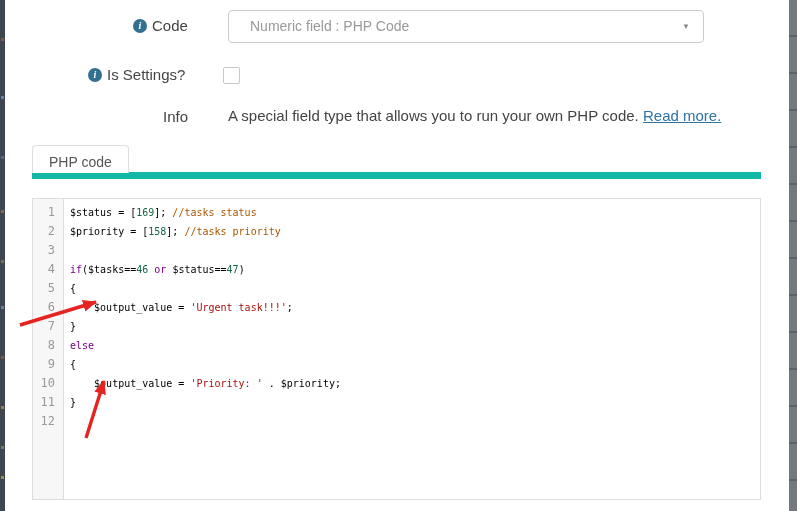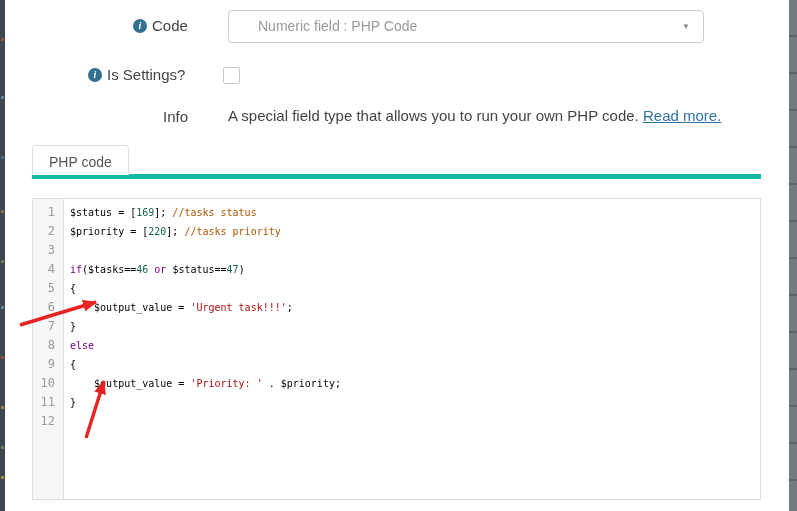--- a/index.html
+++ b/index.html
@@ -17,33 +17,33 @@
   
   .lblwrap{position:absolute;display:flex;align-items:center;gap:5px;}
   .lbl{font-size:15px;color:#444;}
   .info-icon{display:inline-block;width:14px;height:14px;border-radius:50%;background:var(--info-icon,#31708f);
     color:#fff;font:bold italic 10px/14px "Liberation Serif",serif;text-align:center;cursor:pointer;}
   .type-row{left:133px;top:17px;}
   .heading-row{left:88px;top:66px;}
   .select{
     position:absolute;left:228px;top:10px;width:476px;height:33px;box-sizing:border-box;
     border:1px solid #ccc;border-radius:4px;background:#fff;cursor:pointer;
-    font-size:14px;color:#999;line-height:31px;padding-left:29px;
+    font-size:14px;color:#999;line-height:31px;padding-left:21px;
   }
   .select .caret{position:absolute;right:13px;top:0;line-height:31px;font-size:8px;color:#888;}
   .checkbox{
     position:absolute;left:223px;top:67px;width:17px;height:17px;margin:0;
     -webkit-appearance:none;appearance:none;border:1px solid #c8c8c8;border-radius:2px;background:#fff;cursor:pointer;
   }
   .info-label{position:absolute;left:163px;top:108px;font-size:15px;color:#444;}
   .info-text{position:absolute;left:228px;top:107px;width:530px;font-size:15px;color:#444;}
   .link{color:var(--link,#2e73a4);cursor:pointer;}
   
   .tab-bar{position:absolute;left:32px;top:145px;width:729px;height:34px;box-sizing:border-box;
-    border-bottom:5px solid #14b8a6;display:flex;align-items:stretch;}
+    border-bottom:7px solid #14b8a6;display:flex;align-items:stretch;}
   .tab{font-size:14px;padding:0 17px;line-height:33px;cursor:pointer;color:var(--link,#2e73a4);}
   .tab.active{
     background:#fff;border:1px solid #ddd;border-bottom:1px solid #fff;border-radius:4px 4px 0 0;
     margin-bottom:-1px;line-height:32px;color:#555;padding:0 16px;cursor:default;
   }
   
   .code-panel{position:absolute;left:32px;top:198px;width:729px;height:302px;box-sizing:border-box;
     border:1px solid #ddd;background:#fff;display:flex;}
   .gutter{width:31px;box-sizing:border-box;background:#f7f7f7;border-right:1px solid #ddd;
     padding-top:4px;text-align:right;}
@@ -102,21 +102,21 @@
         <div class="ln">6</div>
         <div class="ln">7</div>
         <div class="ln">8</div>
         <div class="ln">9</div>
         <div class="ln">10</div>
         <div class="ln">11</div>
         <div class="ln">12</div>
       </div>
     <div class="code-area" id="code-area">
         <div class="code-line"><span class="tok-plain">$status = [</span><span class="tok-number">169</span><span class="tok-plain">]; </span><span class="tok-comment">//tasks status</span></div>
-        <div class="code-line"><span class="tok-plain">$priority = [</span><span class="tok-number">220</span><span class="tok-plain">]; </span><span class="tok-comment">//tasks priority</span></div>
+        <div class="code-line"><span class="tok-plain">$priority = [</span><span class="tok-number">158</span><span class="tok-plain">]; </span><span class="tok-comment">//tasks priority</span></div>
         <div class="code-line"></div>
         <div class="code-line"><span class="tok-keyword">if</span><span class="tok-plain">($tasks==</span><span class="tok-number">46</span><span class="tok-plain"> </span><span class="tok-keyword">or</span><span class="tok-plain"> $status==</span><span class="tok-number">47</span><span class="tok-plain">)</span></div>
         <div class="code-line"><span class="tok-plain">{</span></div>
         <div class="code-line"><span class="tok-plain">    $output_value = </span><span class="tok-string">'Urgent task!!!'</span><span class="tok-plain">;</span></div>
         <div class="code-line"><span class="tok-plain">}</span></div>
         <div class="code-line"><span class="tok-keyword">else</span></div>
         <div class="code-line"><span class="tok-plain">{</span></div>
         <div class="code-line"><span class="tok-plain">    $output_value = </span><span class="tok-string">'Priority: '</span><span class="tok-plain"> . $priority;</span></div>
         <div class="code-line"><span class="tok-plain">}</span></div>
         <div class="code-line"></div>

